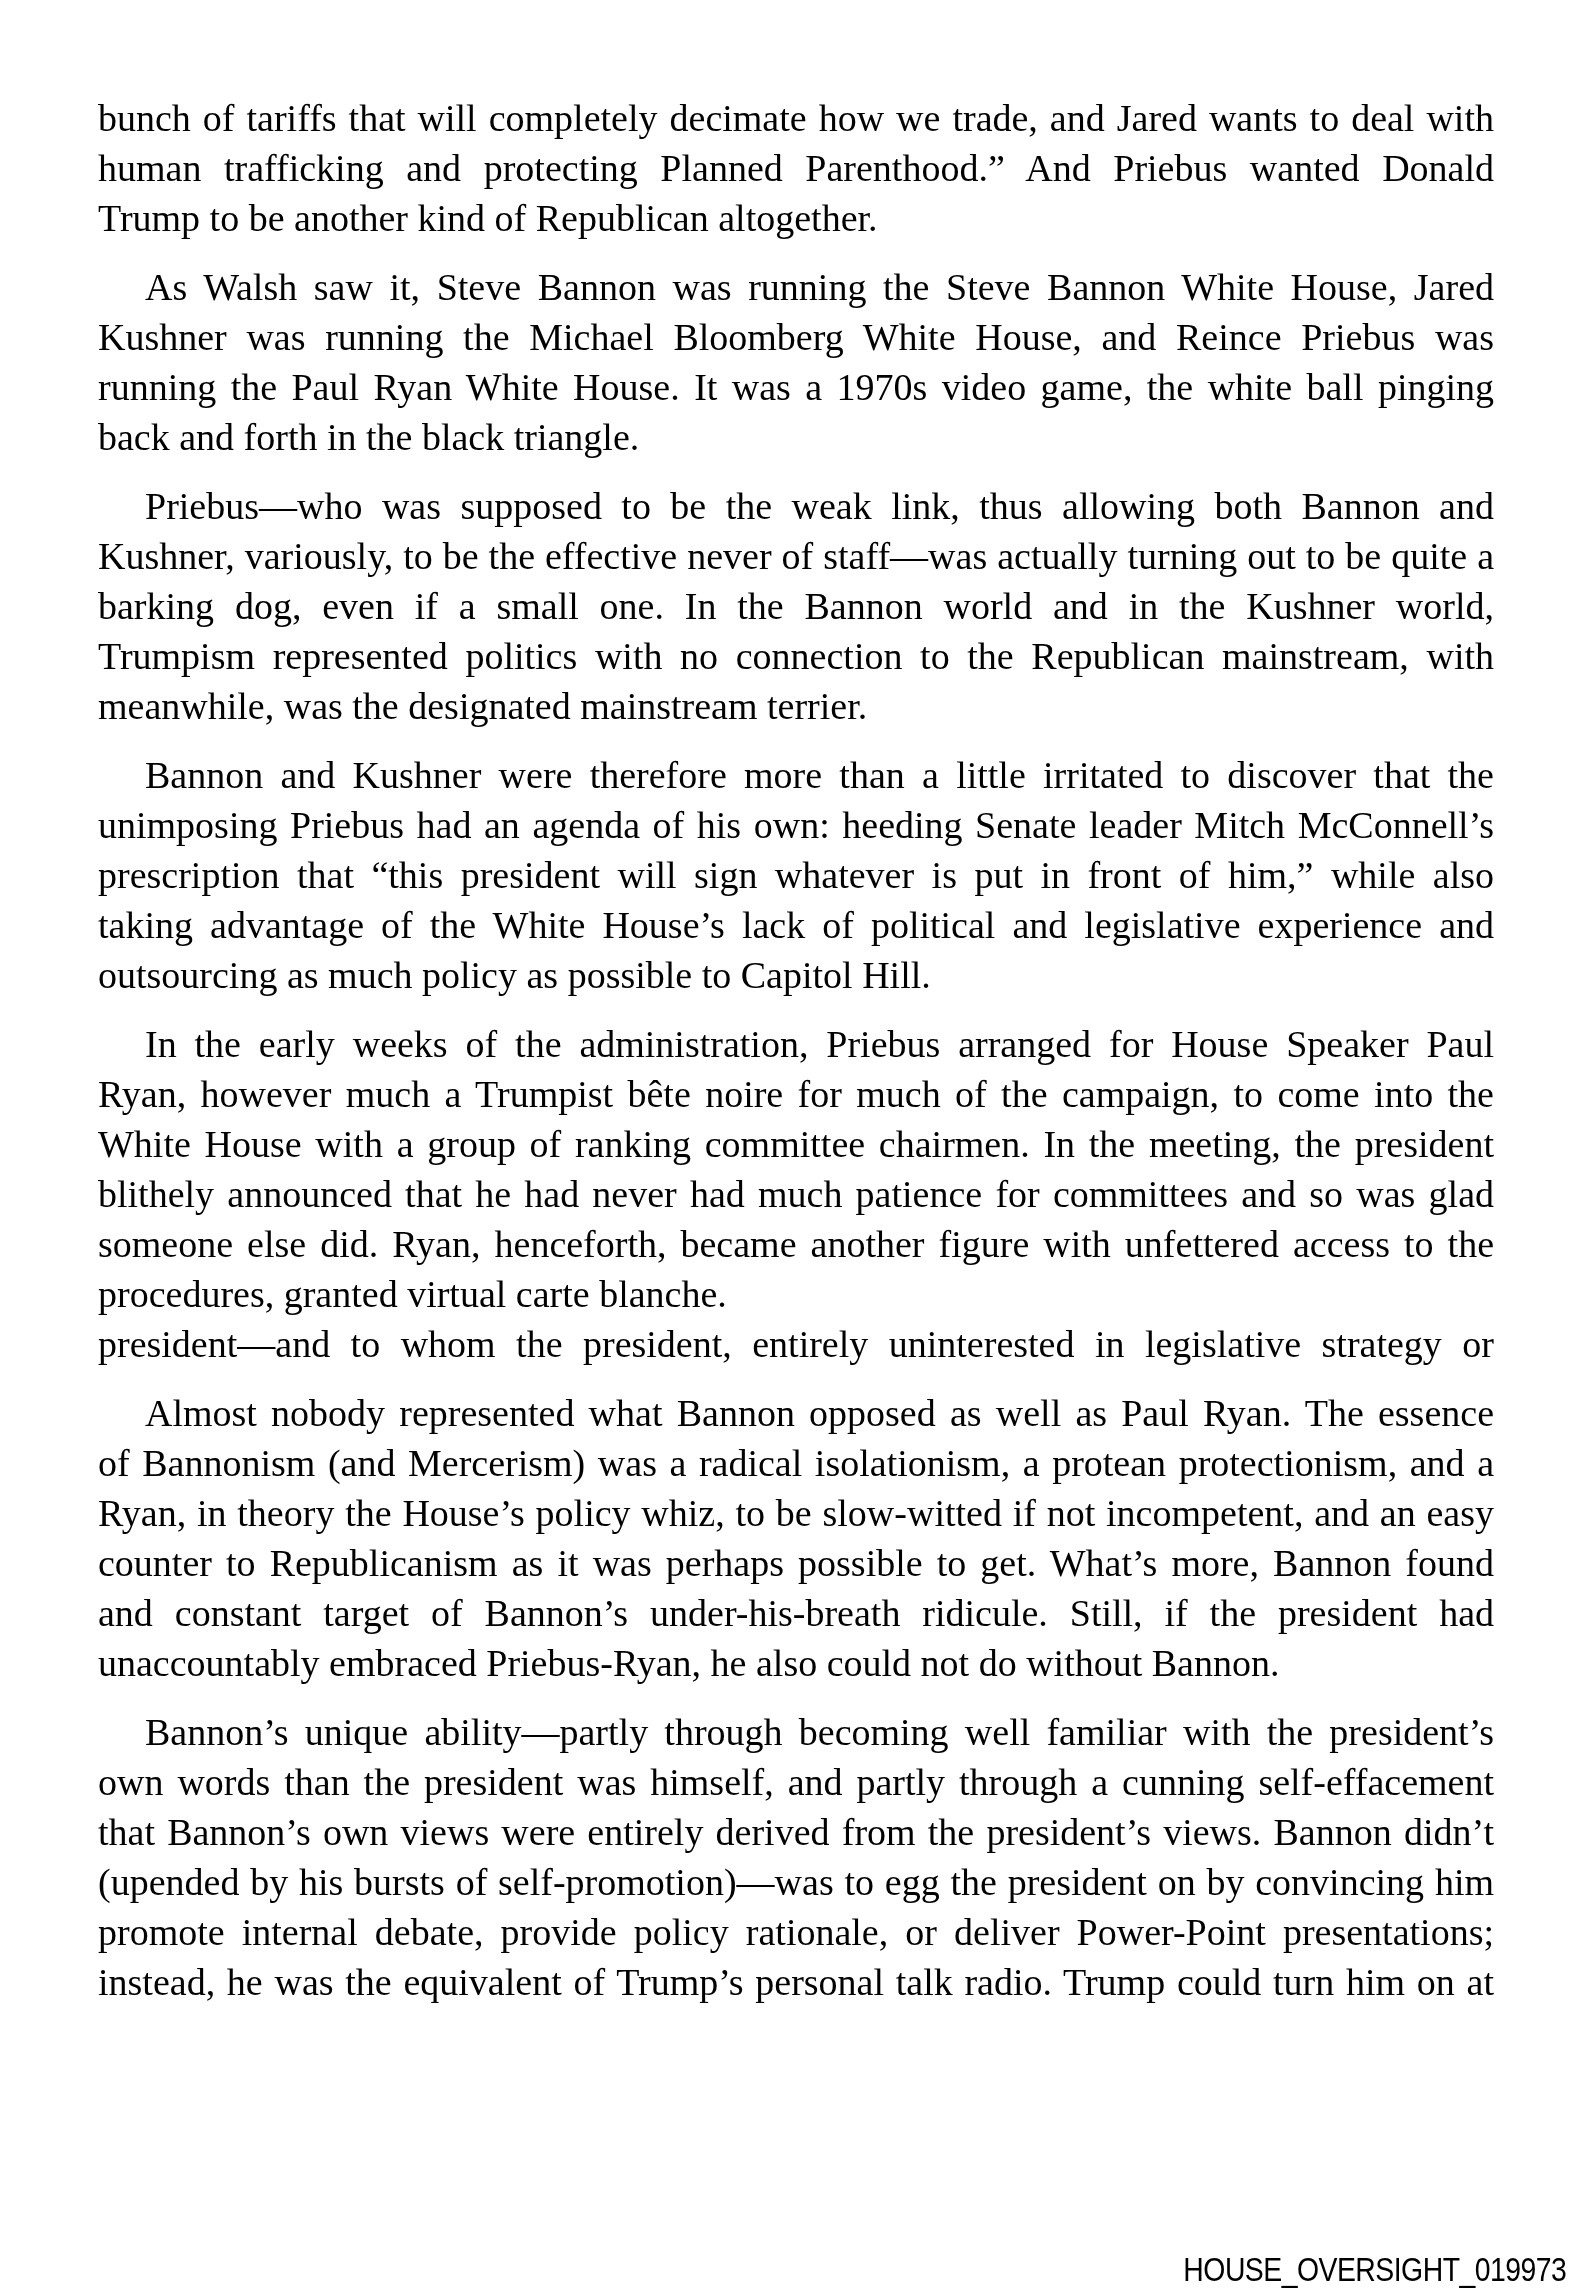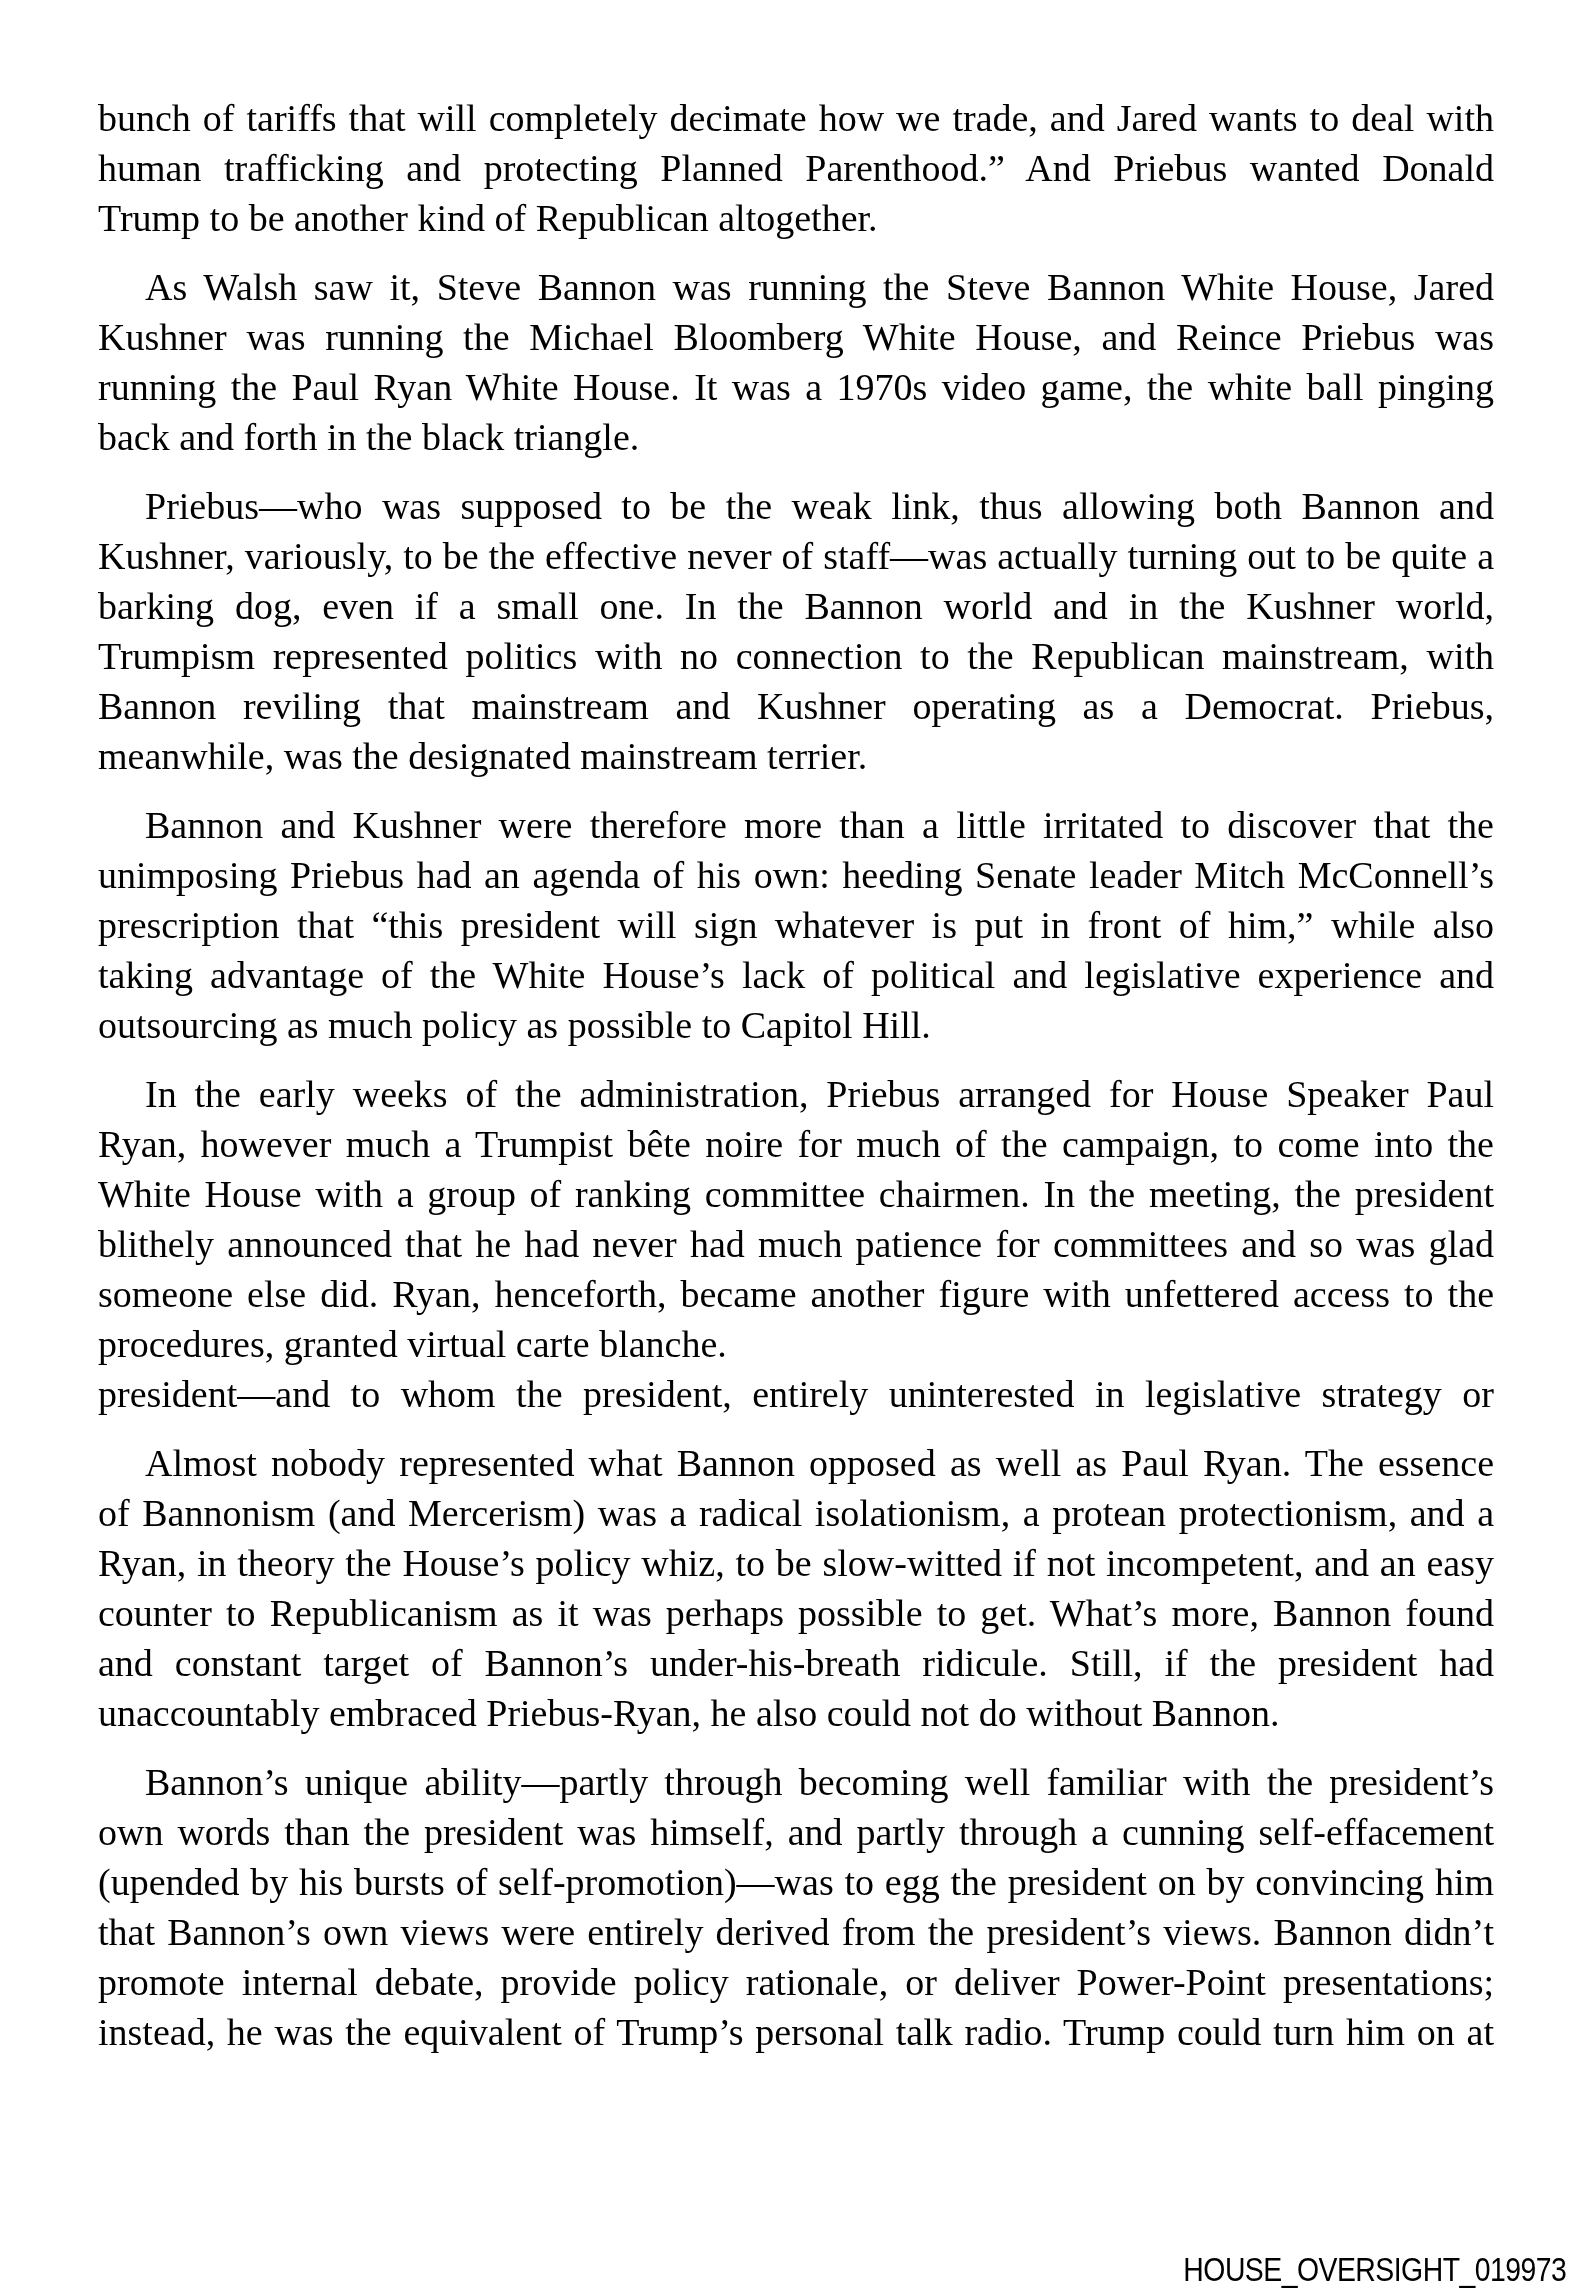--- a/index.html
+++ b/index.html
@@ -75,21 +75,20 @@
     <span class="line" style="white-space: normal;">Kushner was running the Michael Bloomberg White House, and Reince Priebus was</span>
     <span class="line" style="white-space: normal;">running the Paul Ryan White House. It was a 1970s video game, the white ball pinging</span>
     <span class="line last">back and forth in the black triangle.</span>
   </p>
 
   <p class="paragraph">
     <span class="line indent" style="white-space: normal;">Priebus—who was supposed to be the weak link, thus allowing both Bannon and</span>
     <span class="line" style="white-space: normal;">Kushner, variously, to be the effective never of staff—was actually turning out to be quite a</span>
     <span class="line" style="white-space: normal;">barking dog, even if a small one. In the Bannon world and in the Kushner world,</span>
     <span class="line" style="white-space: normal;">Trumpism represented politics with no connection to the Republican mainstream, with</span>
-    <span class="line" style="white-space: normal;">Bannon reviling that mainstream and Kushner operating as a Democrat. Priebus,</span>
     <span class="line last">meanwhile, was the designated mainstream terrier.</span>
   </p>
 
   <p class="paragraph">
     <span class="line indent" style="white-space: normal;">Bannon and Kushner were therefore more than a little irritated to discover that the</span>
     <span class="line" style="white-space: normal;">unimposing Priebus had an agenda of his own: heeding Senate leader Mitch McConnell’s</span>
     <span class="line" style="white-space: normal;">prescription that “this president will sign whatever is put in front of him,” while also</span>
     <span class="line" style="white-space: normal;">taking advantage of the White House’s lack of political and legislative experience and</span>
     <span class="line last">outsourcing as much policy as possible to Capitol Hill.</span>
   </p>
@@ -109,22 +108,22 @@
     <span class="line" style="white-space: normal;">of Bannonism (and Mercerism) was a radical isolationism, a protean protectionism, and a</span>
     <span class="line" style="white-space: normal;">Ryan, in theory the House’s policy whiz, to be slow-witted if not incompetent, and an easy</span>
     <span class="line" style="white-space: normal;">counter to Republicanism as it was perhaps possible to get. What’s more, Bannon found</span>
     <span class="line" style="white-space: normal;">and constant target of Bannon’s under-his-breath ridicule. Still, if the president had</span>
     <span class="line last">unaccountably embraced Priebus-Ryan, he also could not do without Bannon.</span>
   </p>
 
   <p class="paragraph">
     <span class="line indent" style="white-space: normal;">Bannon’s unique ability—partly through becoming well familiar with the president’s</span>
     <span class="line" style="white-space: normal;">own words than the president was himself, and partly through a cunning self-effacement</span>
+    <span class="line" style="white-space: normal;">that Bannon’s own views were entirely derived from the president’s views. Bannon didn’t</span>
     <span class="line" style="white-space: normal;">(upended by his bursts of self-promotion)—was to egg the president on by convincing him</span>
-    <span class="line" style="white-space: normal;">that Bannon’s own views were entirely derived from the president’s views. Bannon didn’t</span>
     <span class="line" style="white-space: normal;">promote internal debate, provide policy rationale, or deliver Power-Point presentations;</span>
     <span class="line cont" style="white-space: normal;">instead, he was the equivalent of Trump’s personal talk radio. Trump could turn him on at</span>
   </p>
 
 </main>
 
 <div class="footer-stamp">HOUSE_OVERSIGHT_019973</div>
 
 
 </body></html>

